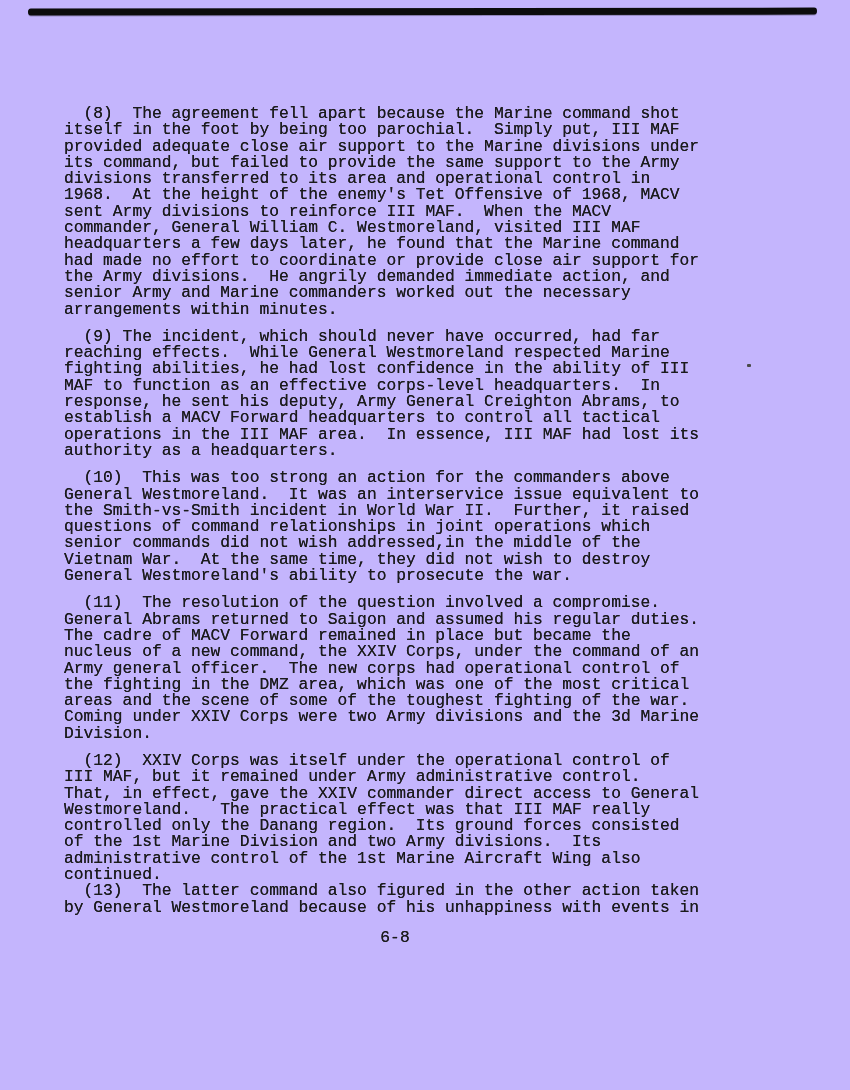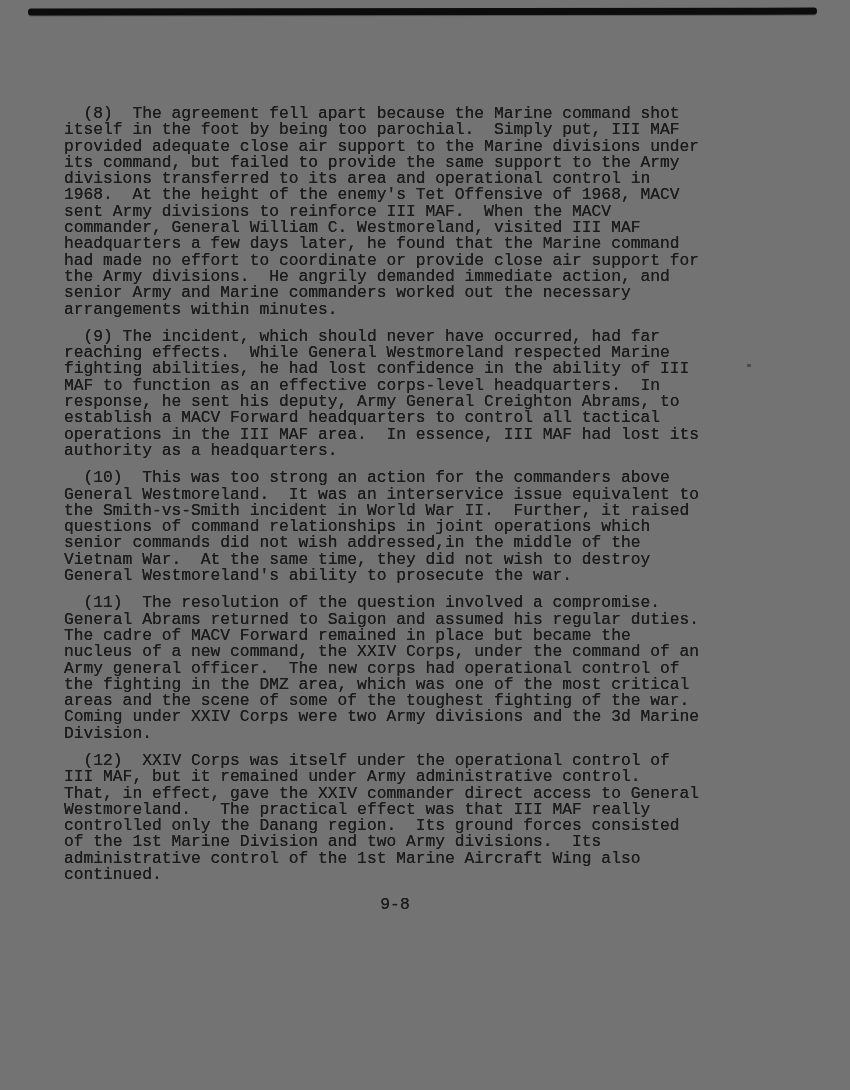--- a/index.html
+++ b/index.html
@@ -4,21 +4,21 @@
 <style>
   html, body {
     margin: 0;
     padding: 0;
     background: #ffffff;
   }
   .sheet {
     position: relative;
     width: 850px;
     height: 1090px;
-    background: #737373;
+    background: #c4b5fd;
     overflow: hidden;
     font-family: "Liberation Mono", "DejaVu Sans Mono", monospace;
     color: #1b1b1b;
   }
   
   .top-bar {
     position: absolute;
     left: 28px;
     top: 8px;
     width: 789px;
@@ -105,18 +105,20 @@
 Coming under XXIV Corps were two Army divisions and the 3d Marine
 Division.</p>
     <p class="para gap">  (12)  XXIV Corps was itself under the operational control of
 III MAF, but it remained under Army administrative control.
 That, in effect, gave the XXIV commander direct access to General
 Westmoreland.   The practical effect was that III MAF really
 controlled only the Danang region.  Its ground forces consisted
 of the 1st Marine Division and two Army divisions.  Its
 administrative control of the 1st Marine Aircraft Wing also
 continued.</p>
+    <p class="para joined">  (13)  The latter command also figured in the other action taken
+by General Westmoreland because of his unhappiness with events in</p>
 
-    <div class="page-number">9-8</div>
+    <div class="page-number">6-8</div>
   </main>
 
   <div class="speck"></div>
 </div>
 
 </body></html>

